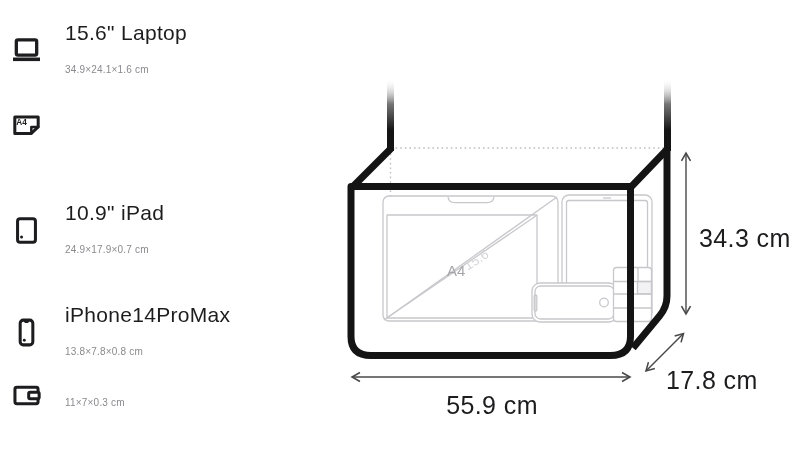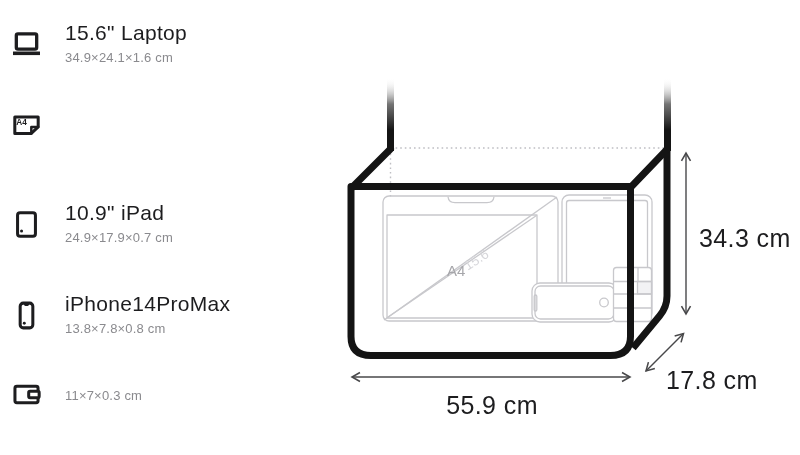--- a/index.html
+++ b/index.html
@@ -7,21 +7,21 @@
               font-family:"Liberation Sans", sans-serif; }
   .canvas { position:relative; width:800px; height:455px; background:#fff; }
 
   
   .sidebar { position:absolute; left:0; top:0; width:330px; height:455px; }
   .item { position:absolute; left:10px; display:flex; align-items:center; }
   .icon-box { width:46px; display:flex; justify-content:flex-start; align-items:center; }
   .icon-box svg { width:33px; height:33px; }
   .txt { padding-left:9px; }
   .title { font-size:21px; line-height:25px; color:var(--label); letter-spacing:.3px; }
-  .dims  { font-size:13px; line-height:21px; color:var(--muted); margin-top:2px; letter-spacing:.2px; }
+  .dims  { font-size:10px; line-height:21px; color:var(--muted); margin-top:14px; letter-spacing:.2px; }
 
   .stroke-ic { stroke:var(--label); fill:none; stroke-width:2.2; stroke-linejoin:round; stroke-linecap:round; }
   .fill-ic   { fill:var(--label); stroke:none; }
 
   
   .diagram { position:absolute; left:0; top:0; width:800px; height:455px; }
   .bag   { stroke:var(--outline); stroke-width:7; fill:none; stroke-linejoin:round; }
   .dotted{ stroke:var(--dotted); stroke-width:1.4; fill:none; stroke-dasharray:1.6 3; }
   .ghost { stroke:var(--faint); stroke-width:1.3; fill:none; stroke-linejoin:round; }
   .ghost-fill { stroke:var(--faint); stroke-width:1.3; fill:#ffffff; stroke-linejoin:round; }
@@ -67,21 +67,21 @@
           <rect class="stroke-ic" x="5.5" y="3.5" width="13" height="17" rx="1.8"></rect>
           <circle class="fill-ic" cx="8.4" cy="16.8" r="1.1"></circle>
         </svg>
       </div>
       <div class="txt">
         <div class="title">10.9" iPad</div>
         <div class="dims">24.9×17.9×0.7 cm</div>
       </div>
     </div>
 
-    <div class="item" style="top:291px">
+    <div class="item" style="top:302px">
       <div class="icon-box">
         <svg viewBox="0 0 24 24">
           <rect class="stroke-ic" x="7.4" y="3" width="9.2" height="18" rx="2.2"></rect>
           <rect class="fill-ic" x="10.2" y="2.9" width="3.6" height="2.1" rx="1"></rect>
           <circle class="fill-ic" cx="10.4" cy="17.6" r="1.05"></circle>
         </svg>
       </div>
       <div class="txt">
         <div class="title">iPhone14ProMax</div>
         <div class="dims">13.8×7.8×0.8 cm</div>

